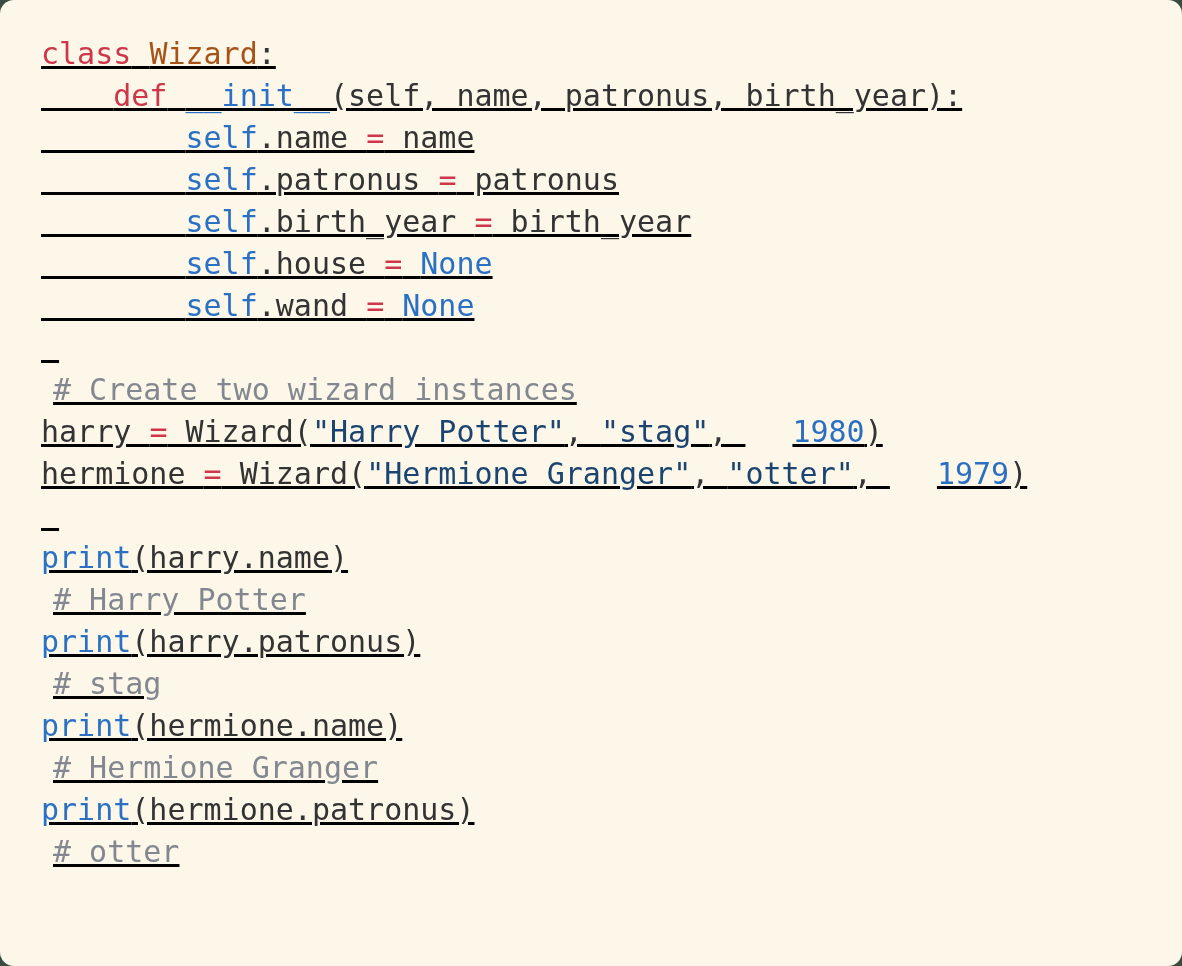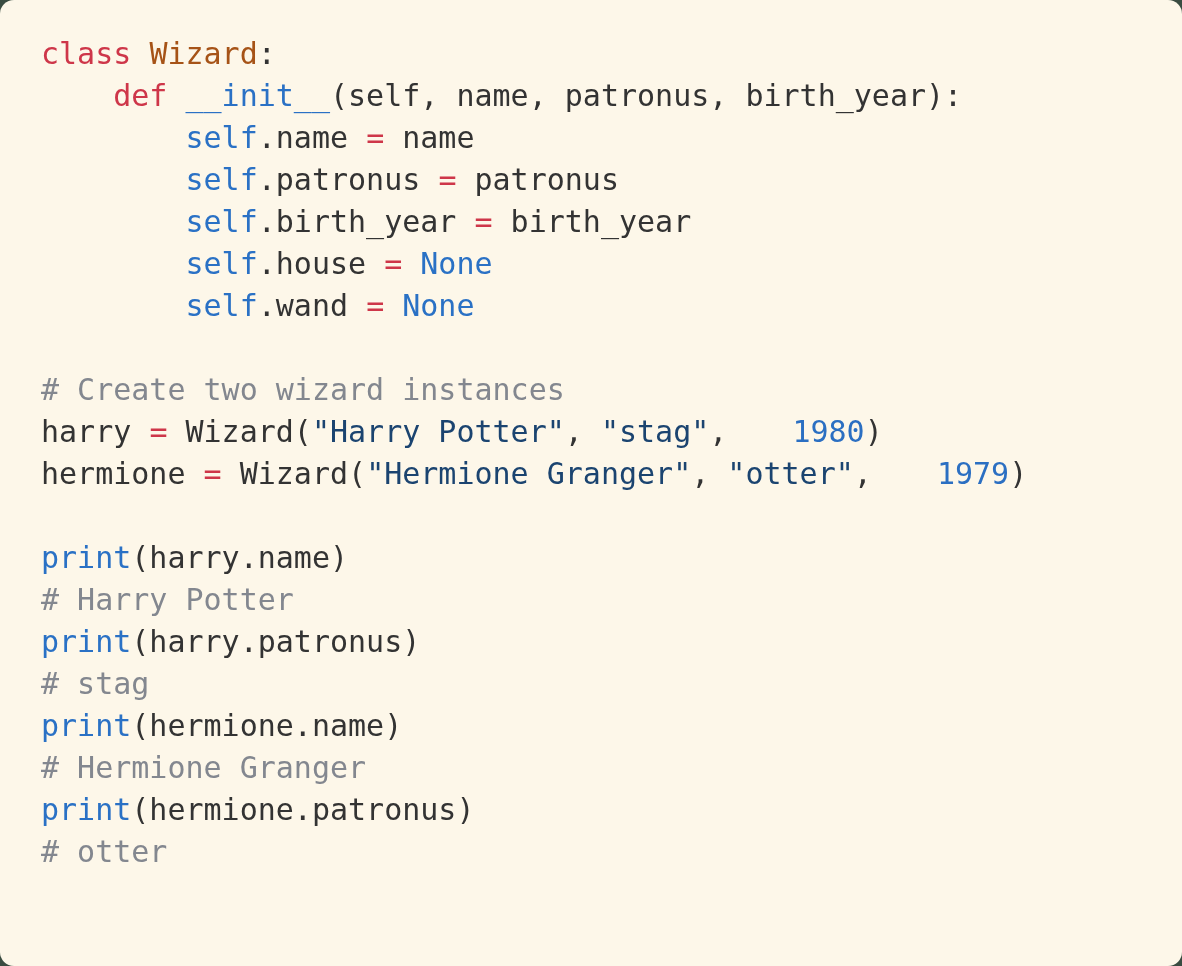--- a/index.html
+++ b/index.html
@@ -12,37 +12,38 @@
     overflow: hidden;
     background: var(--page-bg, #3a4c41);
     font-family: "DejaVu Sans Mono", monospace;
   }
   .card {
     position: absolute;
     inset: 0;
     background: var(--card-bg, #fdf7e9);
     border-radius: 14px;
     box-sizing: border-box;
+    text-decoration: underline;
   }
   .code {
     margin: 0;
     padding: 33px 40px 40px 41px;
     font-family: "DejaVu Sans Mono", monospace;
     font-size: 30px;
     line-height: 42px;
     color: var(--plain, #333333);
     white-space: pre;
   }
   .code-line { white-space: pre; }
   .tok-plain { color: var(--plain, #333333); }
   .tok-kw    { color: var(--keyword, #ce3649); }
   .tok-cls   { color: var(--classname, #a65317); }
   .tok-blue  { color: var(--builtin, #2a71c5); }
   .tok-str   { color: var(--string, #1b4470); }
   .tok-num   { color: var(--number, #2a71c5); margin-left: 47px; }
-  .tok-com   { color: var(--comment, #83878f); }
+  .tok-com   { color: var(--comment, #83878f); margin-left: 12px; }
 </style>
 </head>
 <body>
 
 <div class="card">
   <pre class="code"><div class="code-line"><span class="tok-kw">class</span><span class="tok-plain"> </span><span class="tok-cls">Wizard</span><span class="tok-plain">:</span></div><div class="code-line"><span class="tok-plain">    </span><span class="tok-kw">def</span><span class="tok-plain"> </span><span class="tok-blue">__init__</span><span class="tok-plain">(self, name, patronus, birth_year):</span></div><div class="code-line"><span class="tok-plain">        </span><span class="tok-blue">self</span><span class="tok-plain">.name </span><span class="tok-kw">=</span><span class="tok-plain"> name</span></div><div class="code-line"><span class="tok-plain">        </span><span class="tok-blue">self</span><span class="tok-plain">.patronus </span><span class="tok-kw">=</span><span class="tok-plain"> patronus</span></div><div class="code-line"><span class="tok-plain">        </span><span class="tok-blue">self</span><span class="tok-plain">.birth_year </span><span class="tok-kw">=</span><span class="tok-plain"> birth_year</span></div><div class="code-line"><span class="tok-plain">        </span><span class="tok-blue">self</span><span class="tok-plain">.house </span><span class="tok-kw">=</span><span class="tok-plain"> </span><span class="tok-blue">None</span></div><div class="code-line"><span class="tok-plain">        </span><span class="tok-blue">self</span><span class="tok-plain">.wand </span><span class="tok-kw">=</span><span class="tok-plain"> </span><span class="tok-blue">None</span></div><div class="code-line"> </div><div class="code-line"><span class="tok-com"># Create two wizard instances</span></div><div class="code-line"><span class="tok-plain">harry </span><span class="tok-kw">=</span><span class="tok-plain"> Wizard(</span><span class="tok-str">"Harry Potter"</span><span class="tok-plain">, </span><span class="tok-str">"stag"</span><span class="tok-plain">, </span><span class="tok-num">1980</span><span class="tok-plain">)</span></div><div class="code-line"><span class="tok-plain">hermione </span><span class="tok-kw">=</span><span class="tok-plain"> Wizard(</span><span class="tok-str">"Hermione Granger"</span><span class="tok-plain">, </span><span class="tok-str">"otter"</span><span class="tok-plain">, </span><span class="tok-num">1979</span><span class="tok-plain">)</span></div><div class="code-line"> </div><div class="code-line"><span class="tok-blue">print</span><span class="tok-plain">(harry.name)</span></div><div class="code-line"><span class="tok-com"># Harry Potter</span></div><div class="code-line"><span class="tok-blue">print</span><span class="tok-plain">(harry.patronus)</span></div><div class="code-line"><span class="tok-com"># stag</span></div><div class="code-line"><span class="tok-blue">print</span><span class="tok-plain">(hermione.name)</span></div><div class="code-line"><span class="tok-com"># Hermione Granger</span></div><div class="code-line"><span class="tok-blue">print</span><span class="tok-plain">(hermione.patronus)</span></div><div class="code-line"><span class="tok-com"># otter</span></div></pre>
 </div>
 
 </body></html>

